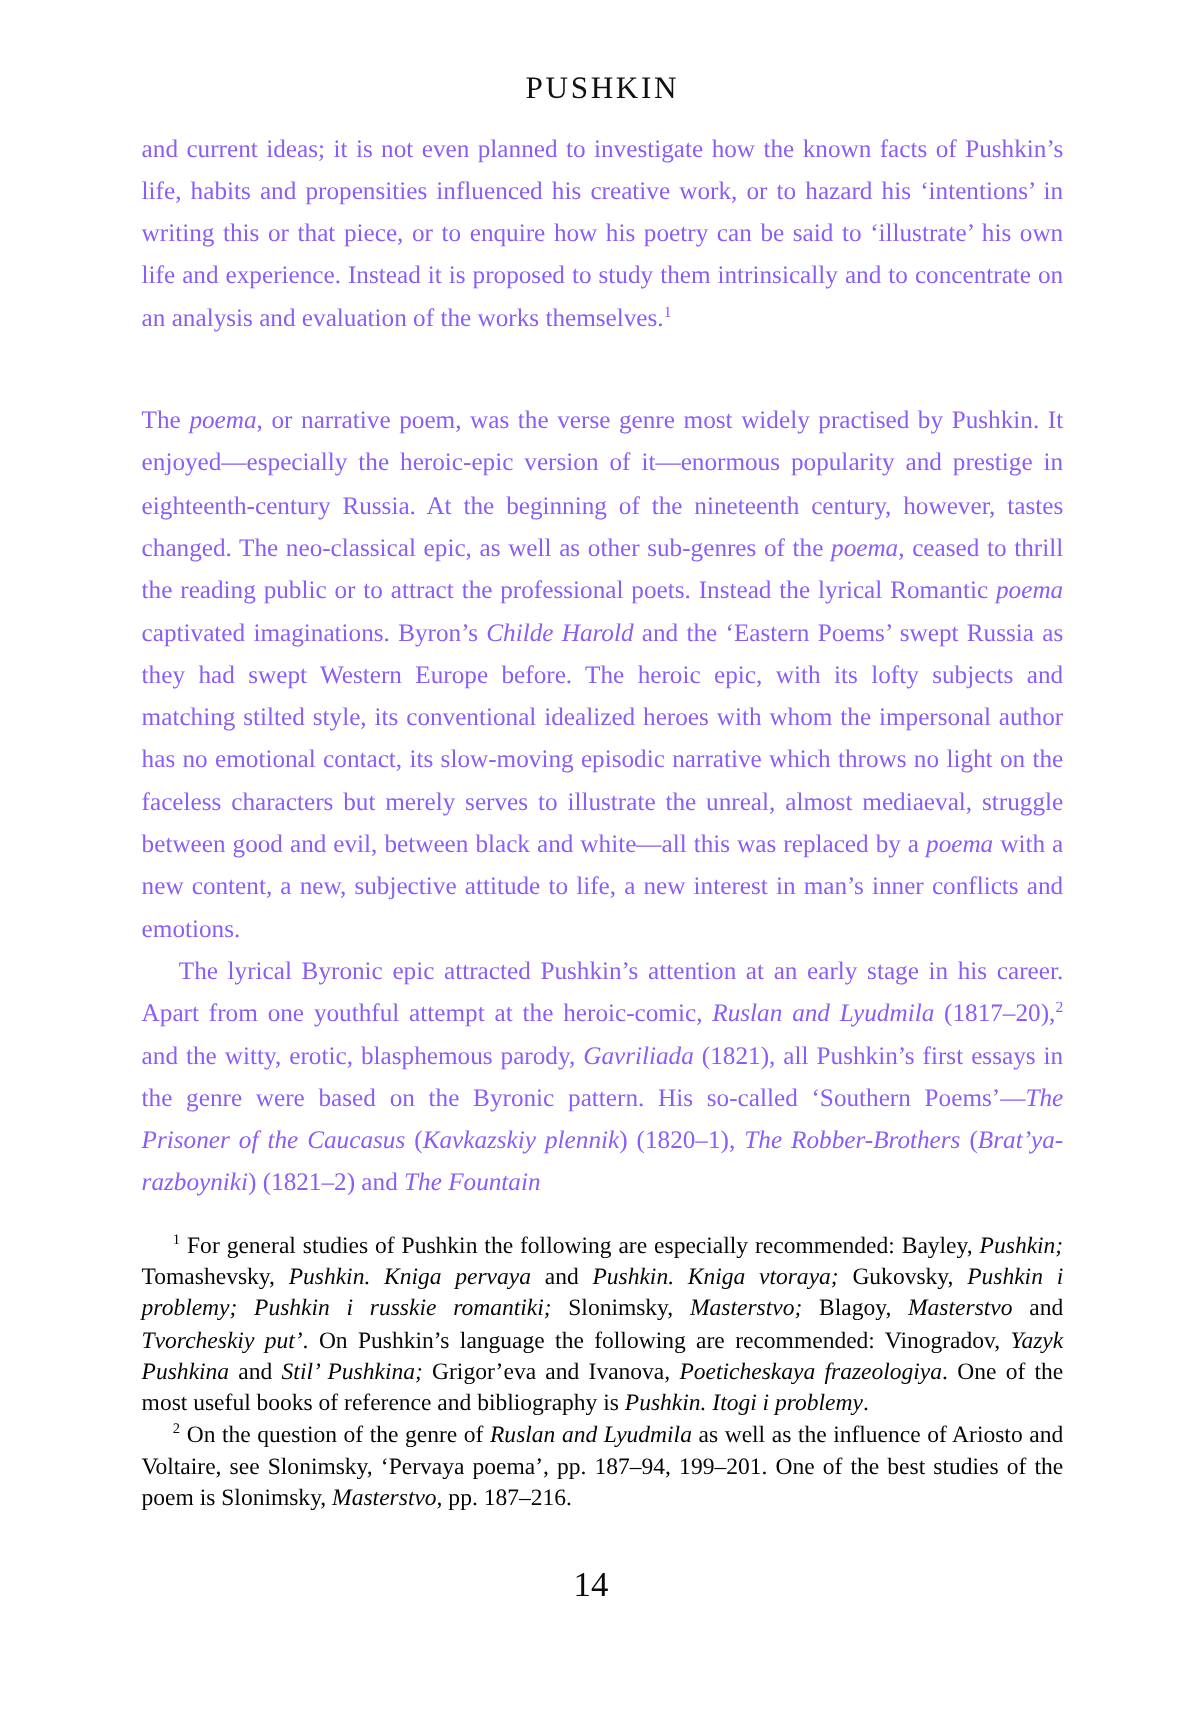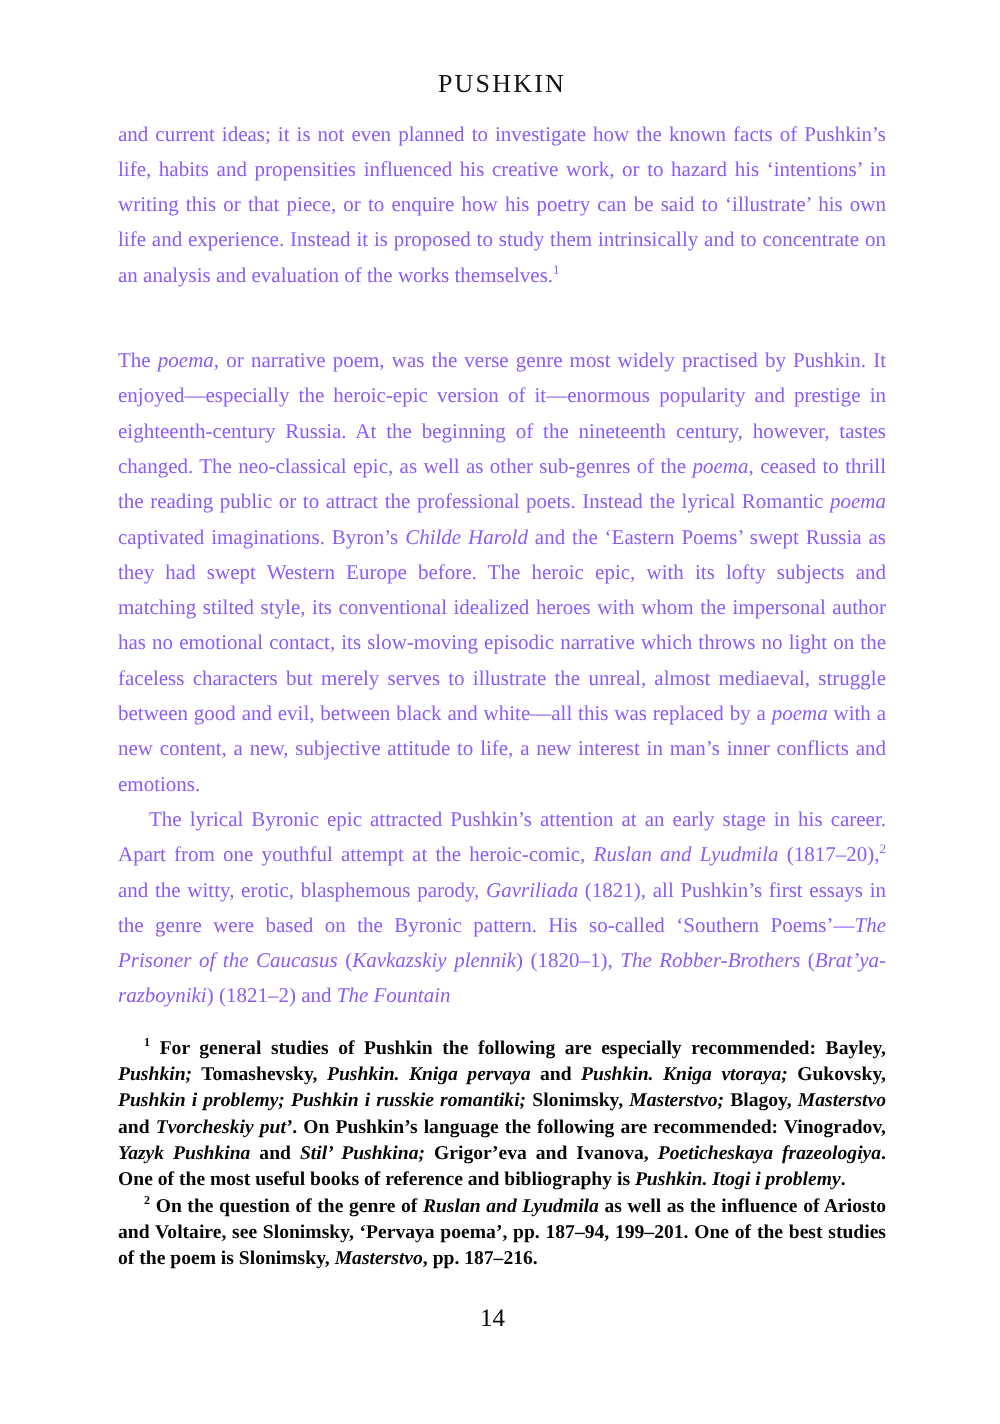--- a/index.html
+++ b/index.html
@@ -16,21 +16,21 @@
     position: relative;
     width: 1000px;
     height: 1424px;
     background: #ffffff;
     overflow: hidden;
     box-sizing: border-box;
   }
   .content {
     position: absolute;
     left: 118px;
-    top: 70px;
+    top: 60px;
     width: 768px;
   }
 
   
   .running-head {
     text-align: center;
     font-size: 26px;
     letter-spacing: 2.2px;
     font-weight: 400;
     margin: 0 0 18px 0;
@@ -70,31 +70,31 @@
     margin-top: 22px;
   }
   .fn {
     font-size: 19.6px;
     line-height: 26.3px;
     text-align: justify;
     text-justify: inter-word;
     margin: 0;
     text-indent: 26px;
     color: #060606;
-    font-weight: 700;
+    font-weight: 400;
   }
 
   
   .folio {
     position: absolute;
     left: 0;
     right: 15px;
     top: 1305px;
     text-align: center;
-    font-size: 25px;
+    font-size: 29px;
     color: #0a0a0a;
     font-weight: 500;
   }
 
   
   .page, .page * {
     text-rendering: geometricPrecision;
   }
 </style>
 </head>

